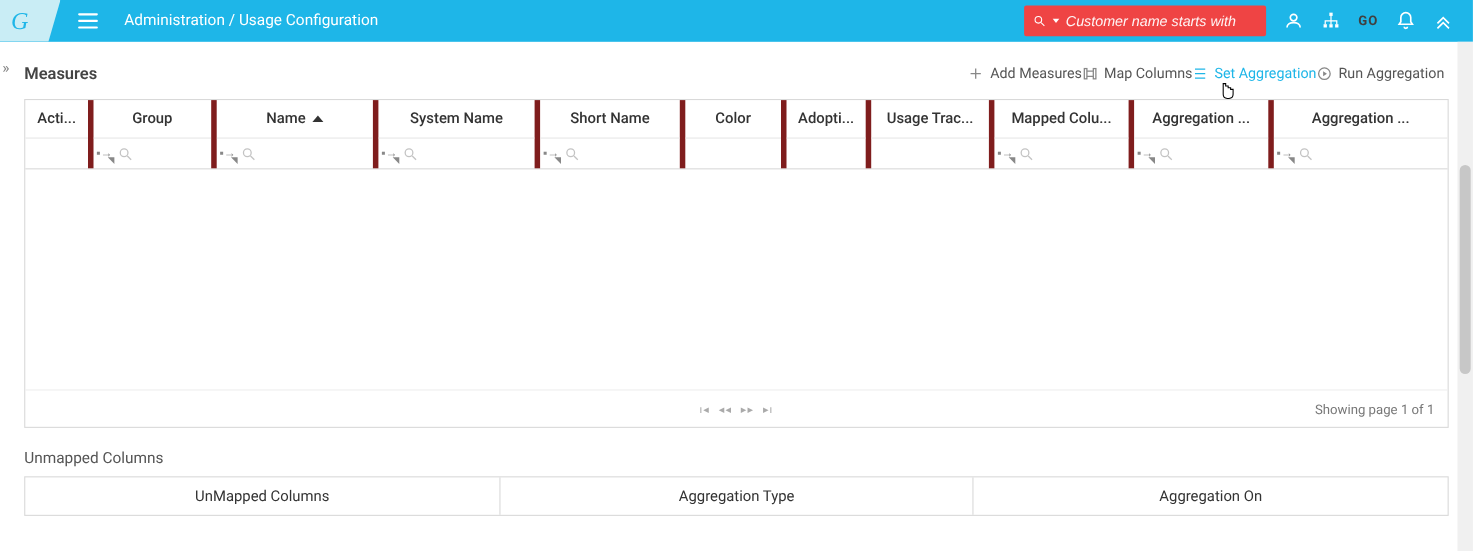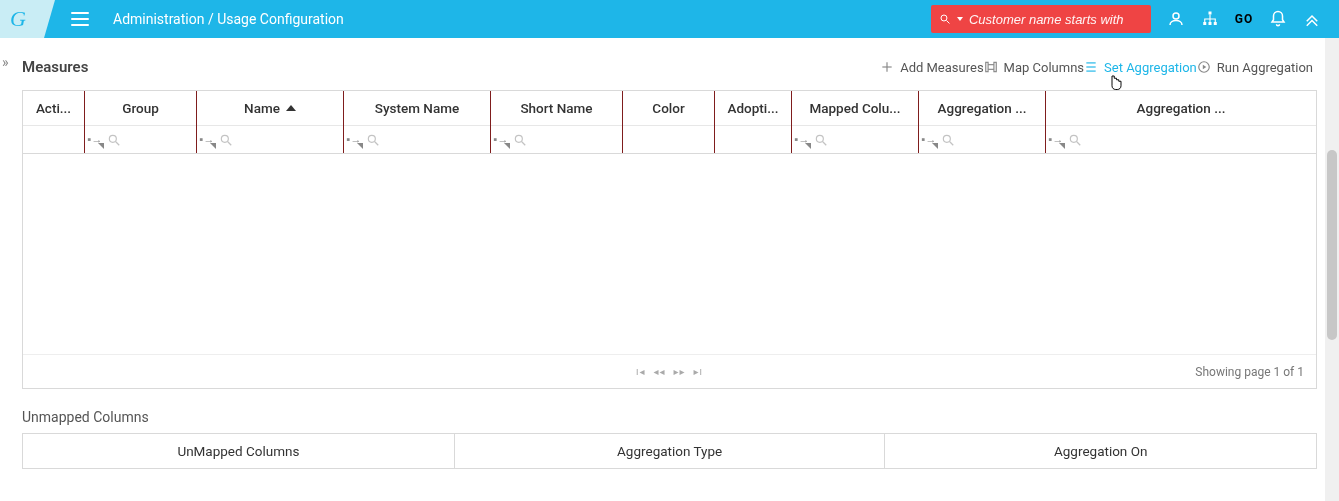--- a/index.html
+++ b/index.html
@@ -73,21 +73,21 @@
   .searchbox input {
     background: transparent; border: none; outline:none;
     color:#fff; font-style: italic; font-size:13px;
     width: 100%;
   }
   .searchbox input::placeholder { color: rgba(255,255,255,0.95); font-style: italic; }
   .searchbox .mag { width:14px; height:14px; }
   .caret-down {
     width:0;height:0;border-left:3px solid transparent;border-right:3px solid transparent;border-top:4px solid #fff;
   }
-  .top-icon { width:18px; height:18px; display:flex;align-items:center;justify-content:center; cursor:pointer; color:#000000; font-size:12px; font-weight:bold; letter-spacing:1px;}
+  .top-icon { width:18px; height:18px; display:flex;align-items:center;justify-content:center; cursor:pointer; color:#404040; font-size:12px; font-weight:bold; letter-spacing:1px;}
   .top-icon svg { width:18px; height:18px; }
   
   
   .left-collapse {
     position:absolute;
     left:2px;
     top:54px;
     color:#888;
     cursor:pointer;
     font-size:14px;
@@ -123,21 +123,21 @@
   .grid {
     margin: 4px 22px 0 22px;
     border: 1px solid #d9d9d9;
     background:#fff;
   }
   .grid-hdr {
     display:flex;
     border-bottom:1px solid #d9d9d9;
   }
   .col {
-    border-right:1px solid #7f1d1d;
+    border-right:5px solid #7f1d1d;
     overflow:hidden;
     display:flex;
     flex-direction:column;
   }
   .col:last-child { border-right:none; }
   .col-label {
     height:34px;
     display:flex; align-items:center; justify-content:center;
     font-size:13.5px; color:#333; font-weight:500;
     padding: 0 6px;
@@ -366,20 +366,24 @@
         </div>
       </div>
       <div class="col" style="width:92px">
         <div class="col-label">Color</div>
         <div class="col-filter"></div>
       </div>
       <div class="col" style="width:77px">
         <div class="col-label">Adopti...</div>
         <div class="col-filter"></div>
       </div>
+      <div class="col" style="width:112px">
+        <div class="col-label">Usage Trac...</div>
+        <div class="col-filter"></div>
+      </div>
       <div class="col" style="width:127px">
         <div class="col-label">Mapped Colu...</div>
         <div class="col-filter">
           <span class="filter-op" style="position:relative">▪→<span class="tri"></span></span>
           <svg class="filter-mag" viewBox="0 0 24 24" fill="none" stroke="#888" stroke-width="2">
               <circle cx="10" cy="10" r="6"></circle>
               <line x1="15" y1="15" x2="21" y2="21"></line>
             </svg>
         </div>
       </div>

